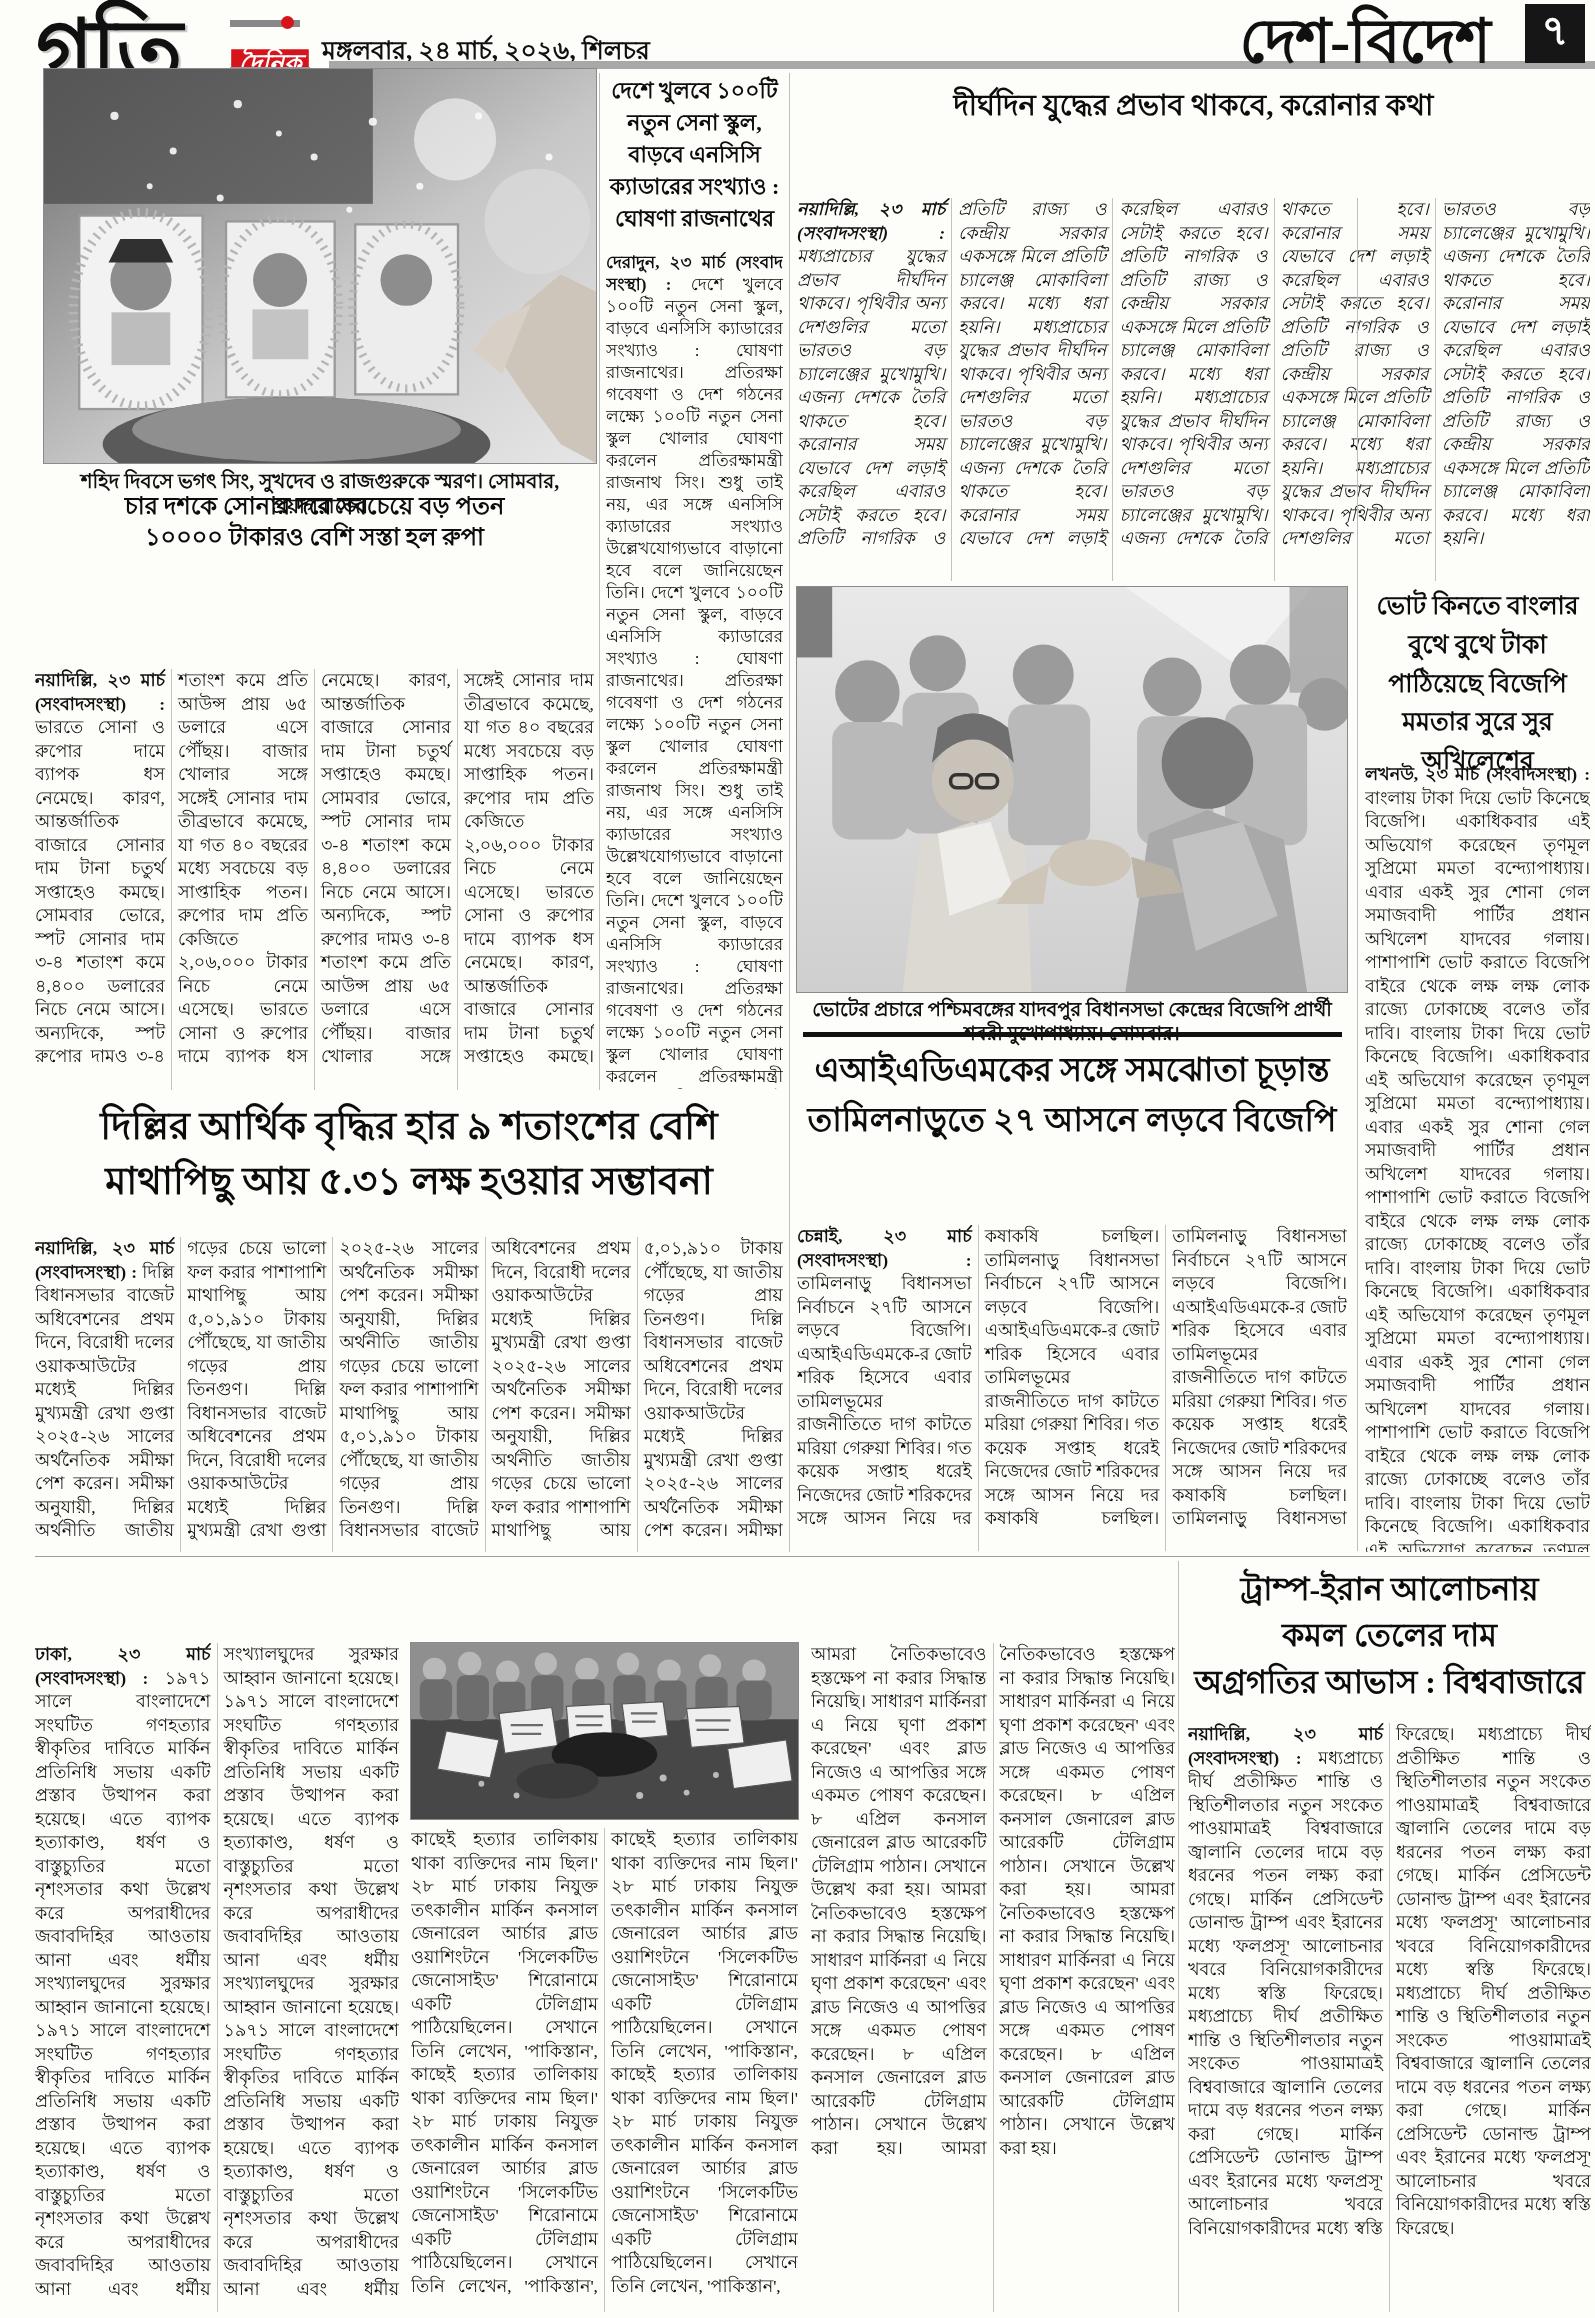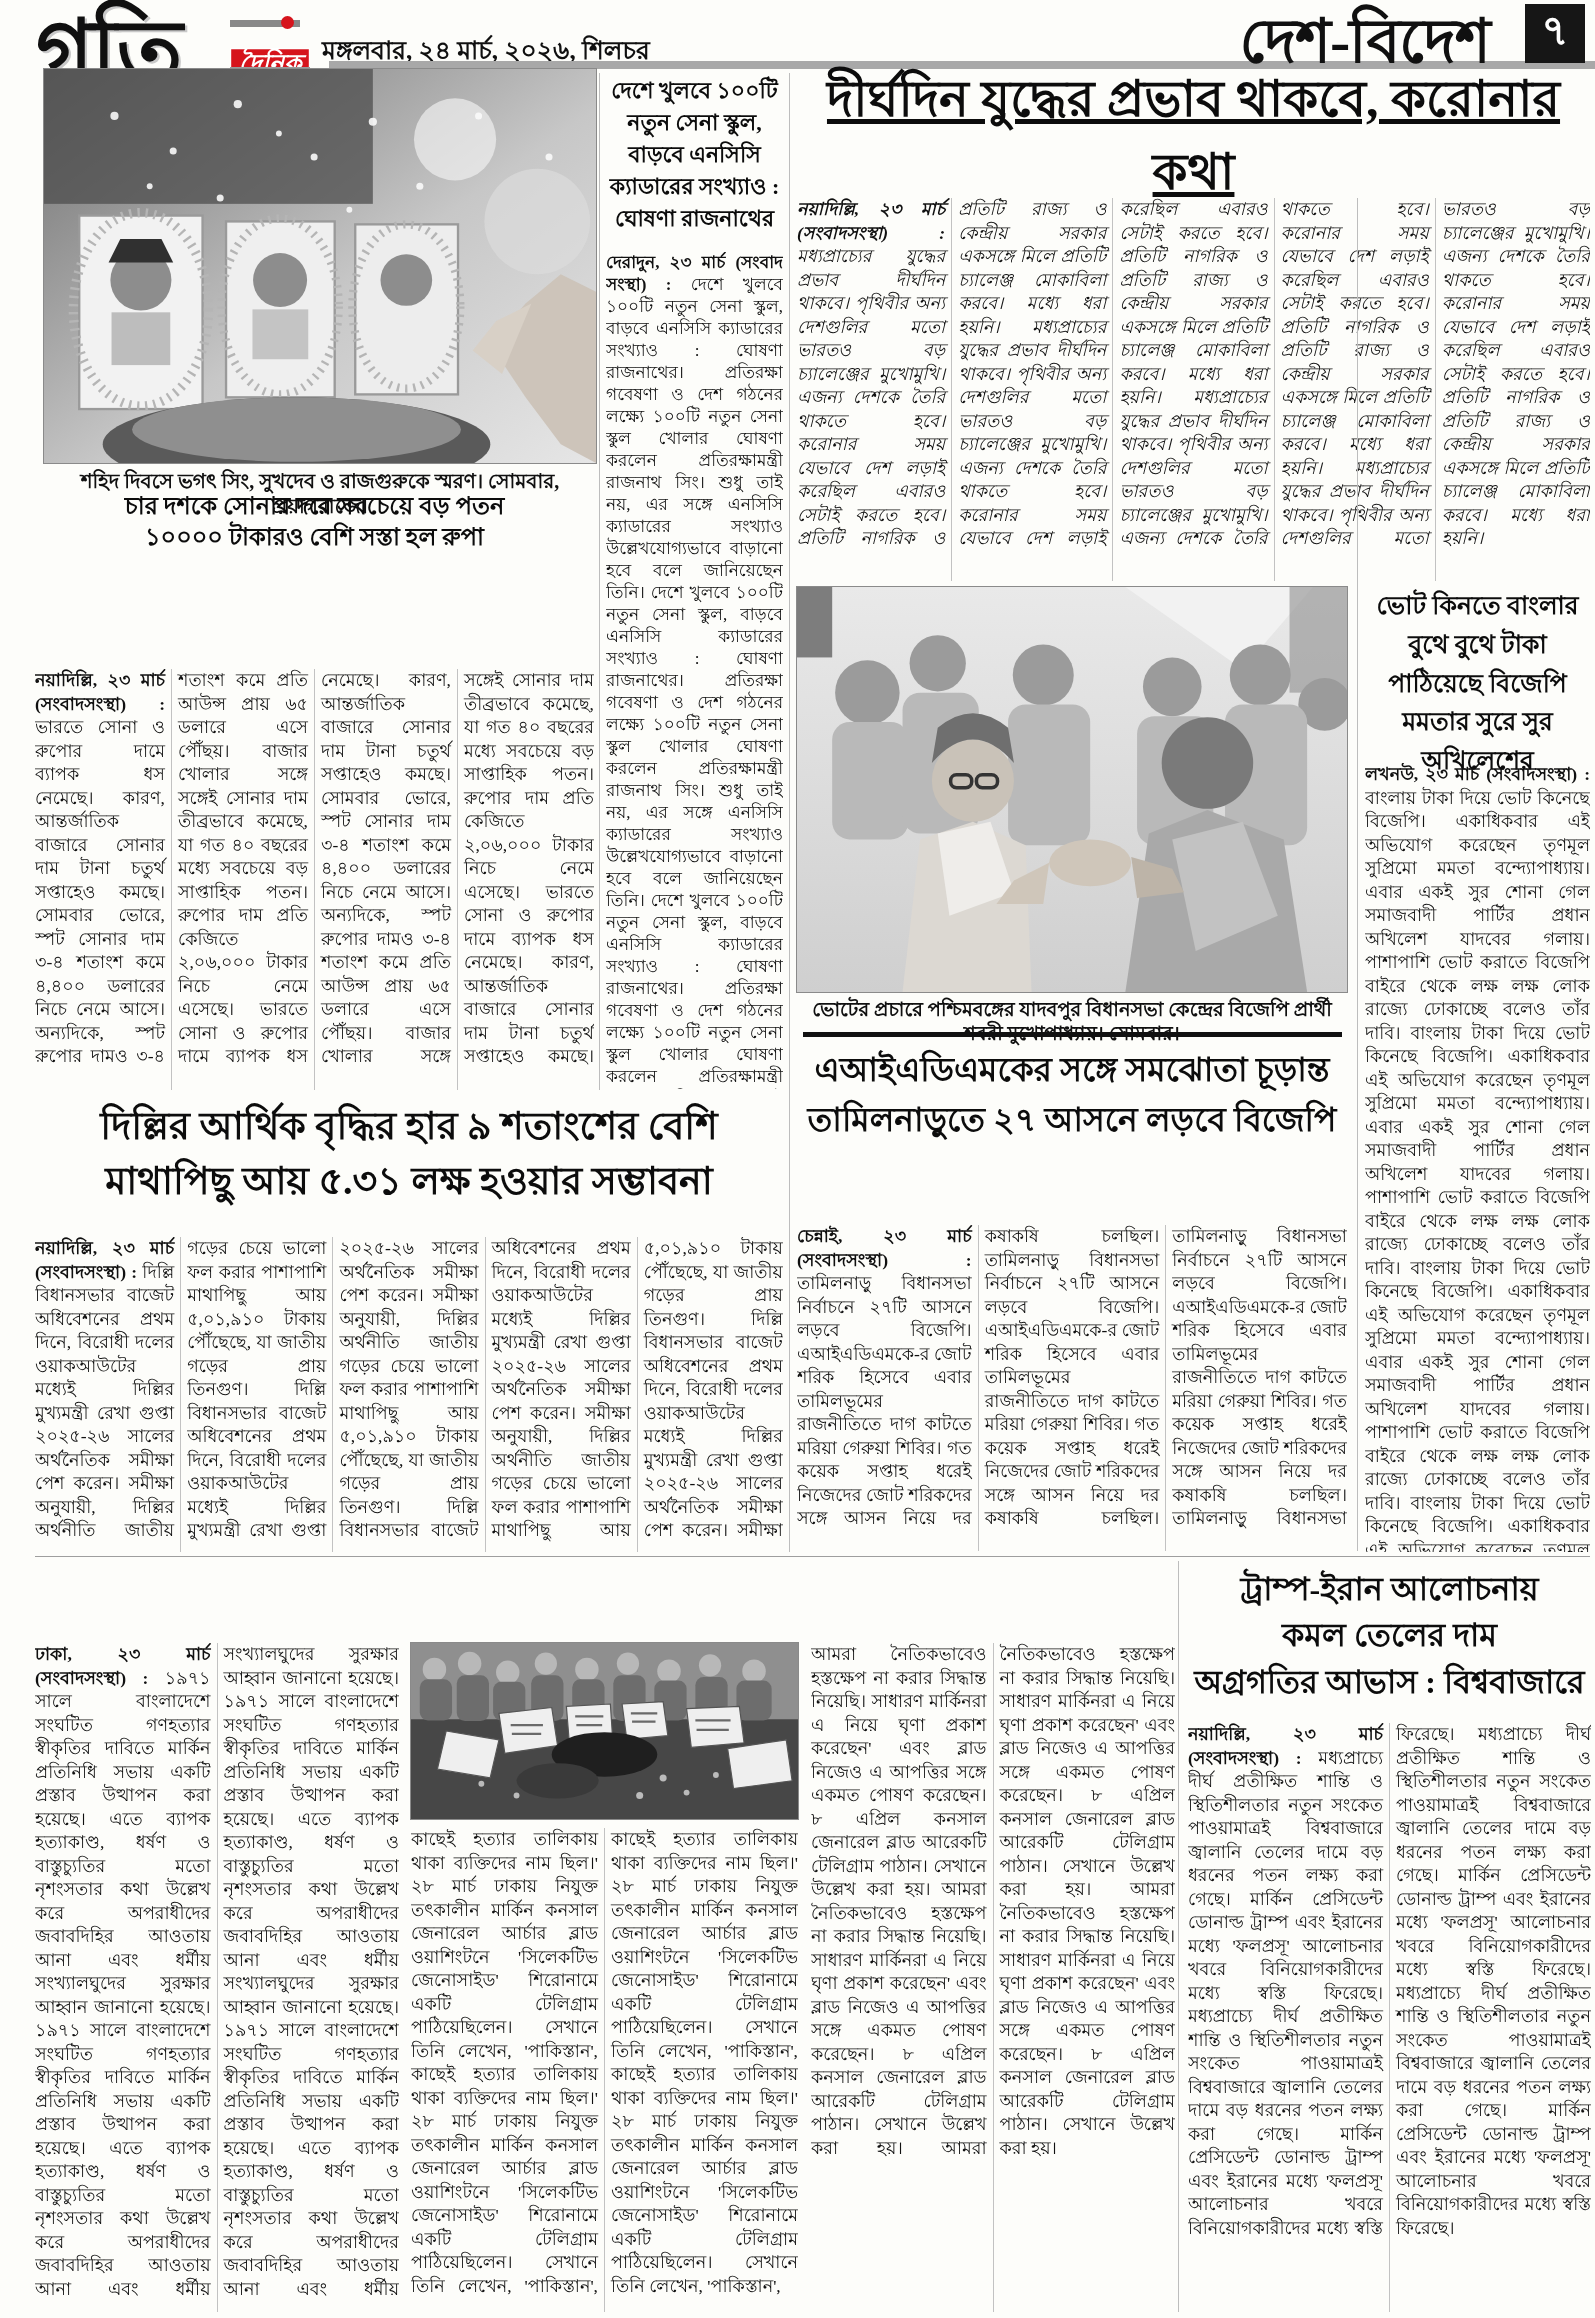--- a/index.html
+++ b/index.html
@@ -115,21 +115,21 @@
   </div>
 
   <div class="vrule" style="left:599px;top:73px;height:1017px;"></div>
   <div class="headline" style="left:606px;top:75px;width:177px;font-size:22px;line-height:1.45;">দেশে খুলবে ১০০টি নতুন সেনা স্কুল, বাড়বে এনসিসি ক্যাডারের সংখ্যাও : ঘোষণা রাজনাথের</div>
   <div class="article-body" style="left:606px;top:252px;width:177px;height:837px;font-size:17px;line-height:22px;">
     <span class="dateline">দেরাদুন, ২৩ মার্চ (সংবাদ সংস্থা) : </span>
     <span>দেশে খুলবে ১০০টি নতুন সেনা স্কুল, বাড়বে এনসিসি ক্যাডারের সংখ্যাও : ঘোষণা রাজনাথের। প্রতিরক্ষা গবেষণা ও দেশ গঠনের লক্ষ্যে ১০০টি নতুন সেনা স্কুল খোলার ঘোষণা করলেন প্রতিরক্ষামন্ত্রী রাজনাথ সিং। শুধু তাই নয়, এর সঙ্গে এনসিসি ক্যাডারের সংখ্যাও উল্লেখযোগ্যভাবে বাড়ানো হবে বলে জানিয়েছেন তিনি। দেশে খুলবে ১০০টি নতুন সেনা স্কুল, বাড়বে এনসিসি ক্যাডারের সংখ্যাও : ঘোষণা রাজনাথের। প্রতিরক্ষা গবেষণা ও দেশ গঠনের লক্ষ্যে ১০০টি নতুন সেনা স্কুল খোলার ঘোষণা করলেন প্রতিরক্ষামন্ত্রী রাজনাথ সিং। শুধু তাই নয়, এর সঙ্গে এনসিসি ক্যাডারের সংখ্যাও উল্লেখযোগ্যভাবে বাড়ানো হবে বলে জানিয়েছেন তিনি। দেশে খুলবে ১০০টি নতুন সেনা স্কুল, বাড়বে এনসিসি ক্যাডারের সংখ্যাও : ঘোষণা রাজনাথের। প্রতিরক্ষা গবেষণা ও দেশ গঠনের লক্ষ্যে ১০০টি নতুন সেনা স্কুল খোলার ঘোষণা করলেন প্রতিরক্ষামন্ত্রী রাজনাথ সিং। শুধু তাই নয়, এর সঙ্গে এনসিসি ক্যাডারের সংখ্যাও উল্লেখযোগ্যভাবে বাড়ানো হবে বলে জানিয়েছেন তিনি। দেশে খুলবে ১০০টি নতুন সেনা স্কুল, বাড়বে এনসিসি ক্যাডারের সংখ্যাও : ঘোষণা রাজনাথের। প্রতিরক্ষা গবেষণা ও দেশ গঠনের লক্ষ্যে ১০০টি নতুন সেনা স্কুল খোলার ঘোষণা করলেন প্রতিরক্ষামন্ত্রী রাজনাথ সিং। শুধু তাই নয়, এর সঙ্গে এনসিসি ক্যাডারের সংখ্যাও উল্লেখযোগ্যভাবে বাড়ানো হবে বলে জানিয়েছেন তিনি। দেশে খুলবে ১০০টি নতুন সেনা স্কুল, বাড়বে এনসিসি ক্যাডারের সংখ্যাও : ঘোষণা রাজনাথের। প্রতিরক্ষা গবেষণা ও দেশ গঠনের লক্ষ্যে ১০০টি নতুন সেনা স্কুল খোলার ঘোষণা করলেন প্রতিরক্ষামন্ত্রী রাজনাথ সিং। শুধু তাই নয়, এর সঙ্গে এনসিসি ক্যাডারের সংখ্যাও উল্লেখযোগ্যভাবে বাড়ানো হবে বলে জানিয়েছেন তিনি।</span>
   </div>
   <div class="vrule" style="left:789px;top:73px;height:1479px;"></div>
 
-  <div class="headline" style="left:797px;top:63px;width:793px;font-size:50px;line-height:1.45;text-decoration:underline;">
+  <div class="headline" style="left:797px;top:84px;width:793px;font-size:29px;line-height:1.45;">
     <div>দীর্ঘদিন যুদ্ধের প্রভাব থাকবে, করোনার কথা</div>
   </div>
   <div class="article-body cols5" style="left:797px;top:198px;width:793px;height:383px;font-style:italic;">
     <span class="dateline">নয়াদিল্লি, ২৩ মার্চ (সংবাদসংস্থা) : </span>
     <span>মধ্যপ্রাচ্যের যুদ্ধের প্রভাব দীর্ঘদিন থাকবে। পৃথিবীর অন্য দেশগুলির মতো ভারতও বড় চ্যালেঞ্জের মুখোমুখি। এজন্য দেশকে তৈরি থাকতে হবে। করোনার সময় যেভাবে দেশ লড়াই করেছিল এবারও সেটাই করতে হবে। প্রতিটি নাগরিক ও প্রতিটি রাজ্য ও কেন্দ্রীয় সরকার একসঙ্গে মিলে প্রতিটি চ্যালেঞ্জ মোকাবিলা করবে। মধ্যে ধরা হয়নি। মধ্যপ্রাচ্যের যুদ্ধের প্রভাব দীর্ঘদিন থাকবে। পৃথিবীর অন্য দেশগুলির মতো ভারতও বড় চ্যালেঞ্জের মুখোমুখি। এজন্য দেশকে তৈরি থাকতে হবে। করোনার সময় যেভাবে দেশ লড়াই করেছিল এবারও সেটাই করতে হবে। প্রতিটি নাগরিক ও প্রতিটি রাজ্য ও কেন্দ্রীয় সরকার একসঙ্গে মিলে প্রতিটি চ্যালেঞ্জ মোকাবিলা করবে। মধ্যে ধরা হয়নি। মধ্যপ্রাচ্যের যুদ্ধের প্রভাব দীর্ঘদিন থাকবে। পৃথিবীর অন্য দেশগুলির মতো ভারতও বড় চ্যালেঞ্জের মুখোমুখি। এজন্য দেশকে তৈরি থাকতে হবে। করোনার সময় যেভাবে দেশ লড়াই করেছিল এবারও সেটাই করতে হবে। প্রতিটি নাগরিক ও প্রতিটি রাজ্য ও কেন্দ্রীয় সরকার একসঙ্গে মিলে প্রতিটি চ্যালেঞ্জ মোকাবিলা করবে। মধ্যে ধরা হয়নি। মধ্যপ্রাচ্যের যুদ্ধের প্রভাব দীর্ঘদিন থাকবে। পৃথিবীর অন্য দেশগুলির মতো ভারতও বড় চ্যালেঞ্জের মুখোমুখি। এজন্য দেশকে তৈরি থাকতে হবে। করোনার সময় যেভাবে দেশ লড়াই করেছিল এবারও সেটাই করতে হবে। প্রতিটি নাগরিক ও প্রতিটি রাজ্য ও কেন্দ্রীয় সরকার একসঙ্গে মিলে প্রতিটি চ্যালেঞ্জ মোকাবিলা করবে। মধ্যে ধরা হয়নি।</span>
   </div>
 
   <div class="photo" style="left:797px;top:587px;width:550px;height:405px;">
     <svg viewBox="0 0 938 690" preserveAspectRatio="none">
       <defs>

